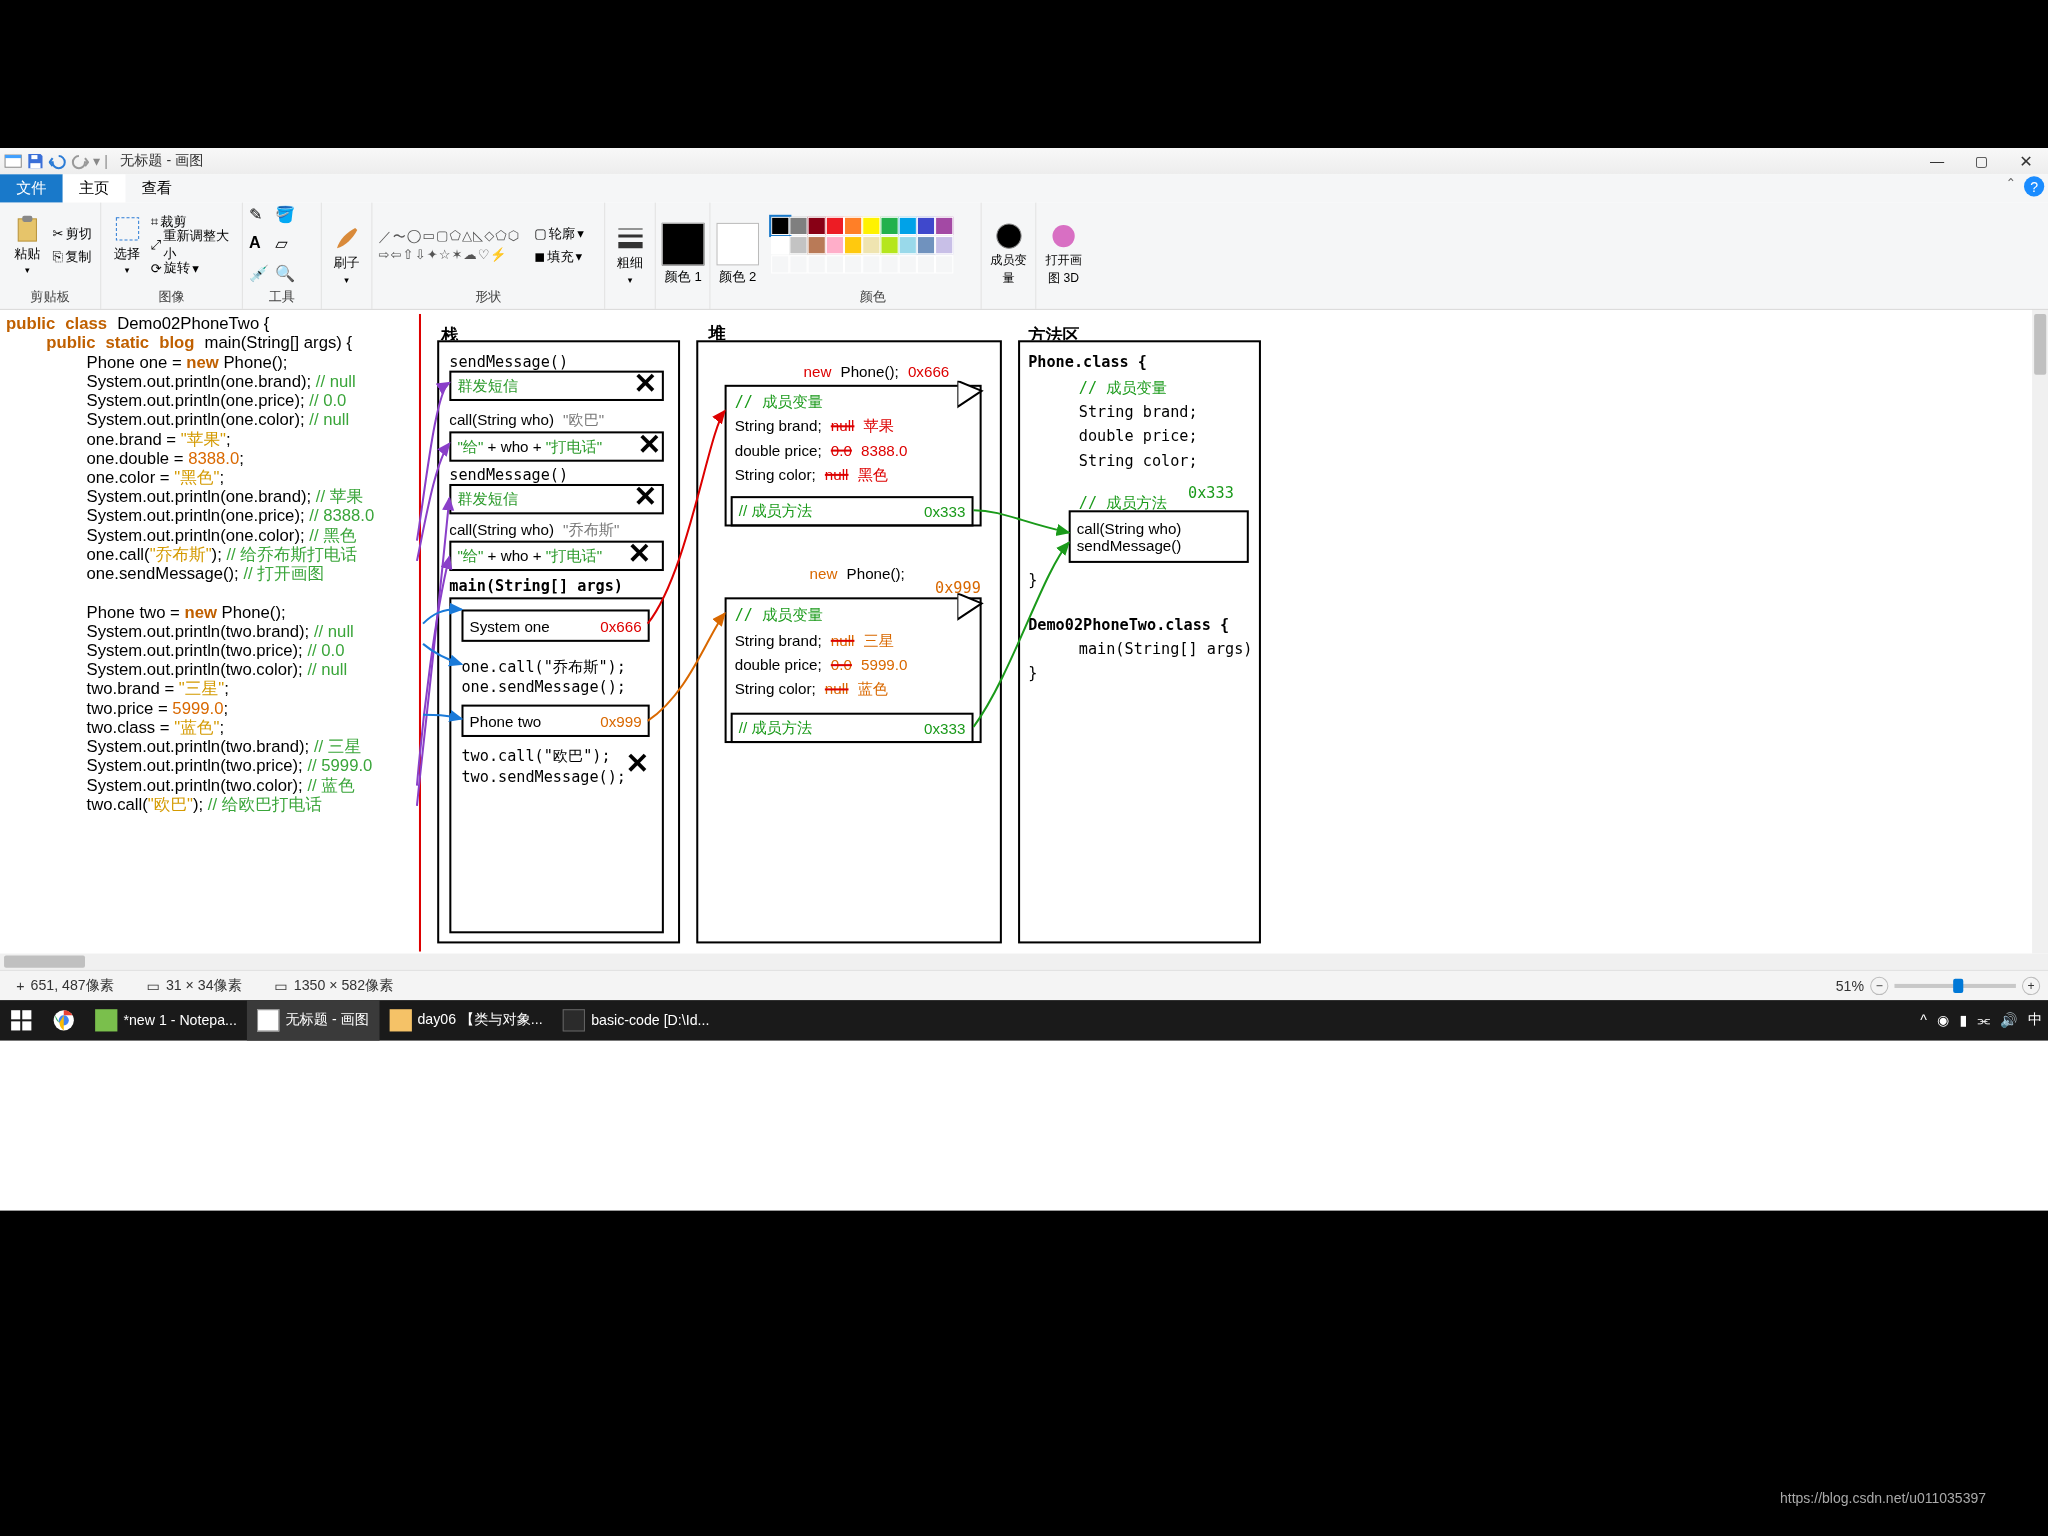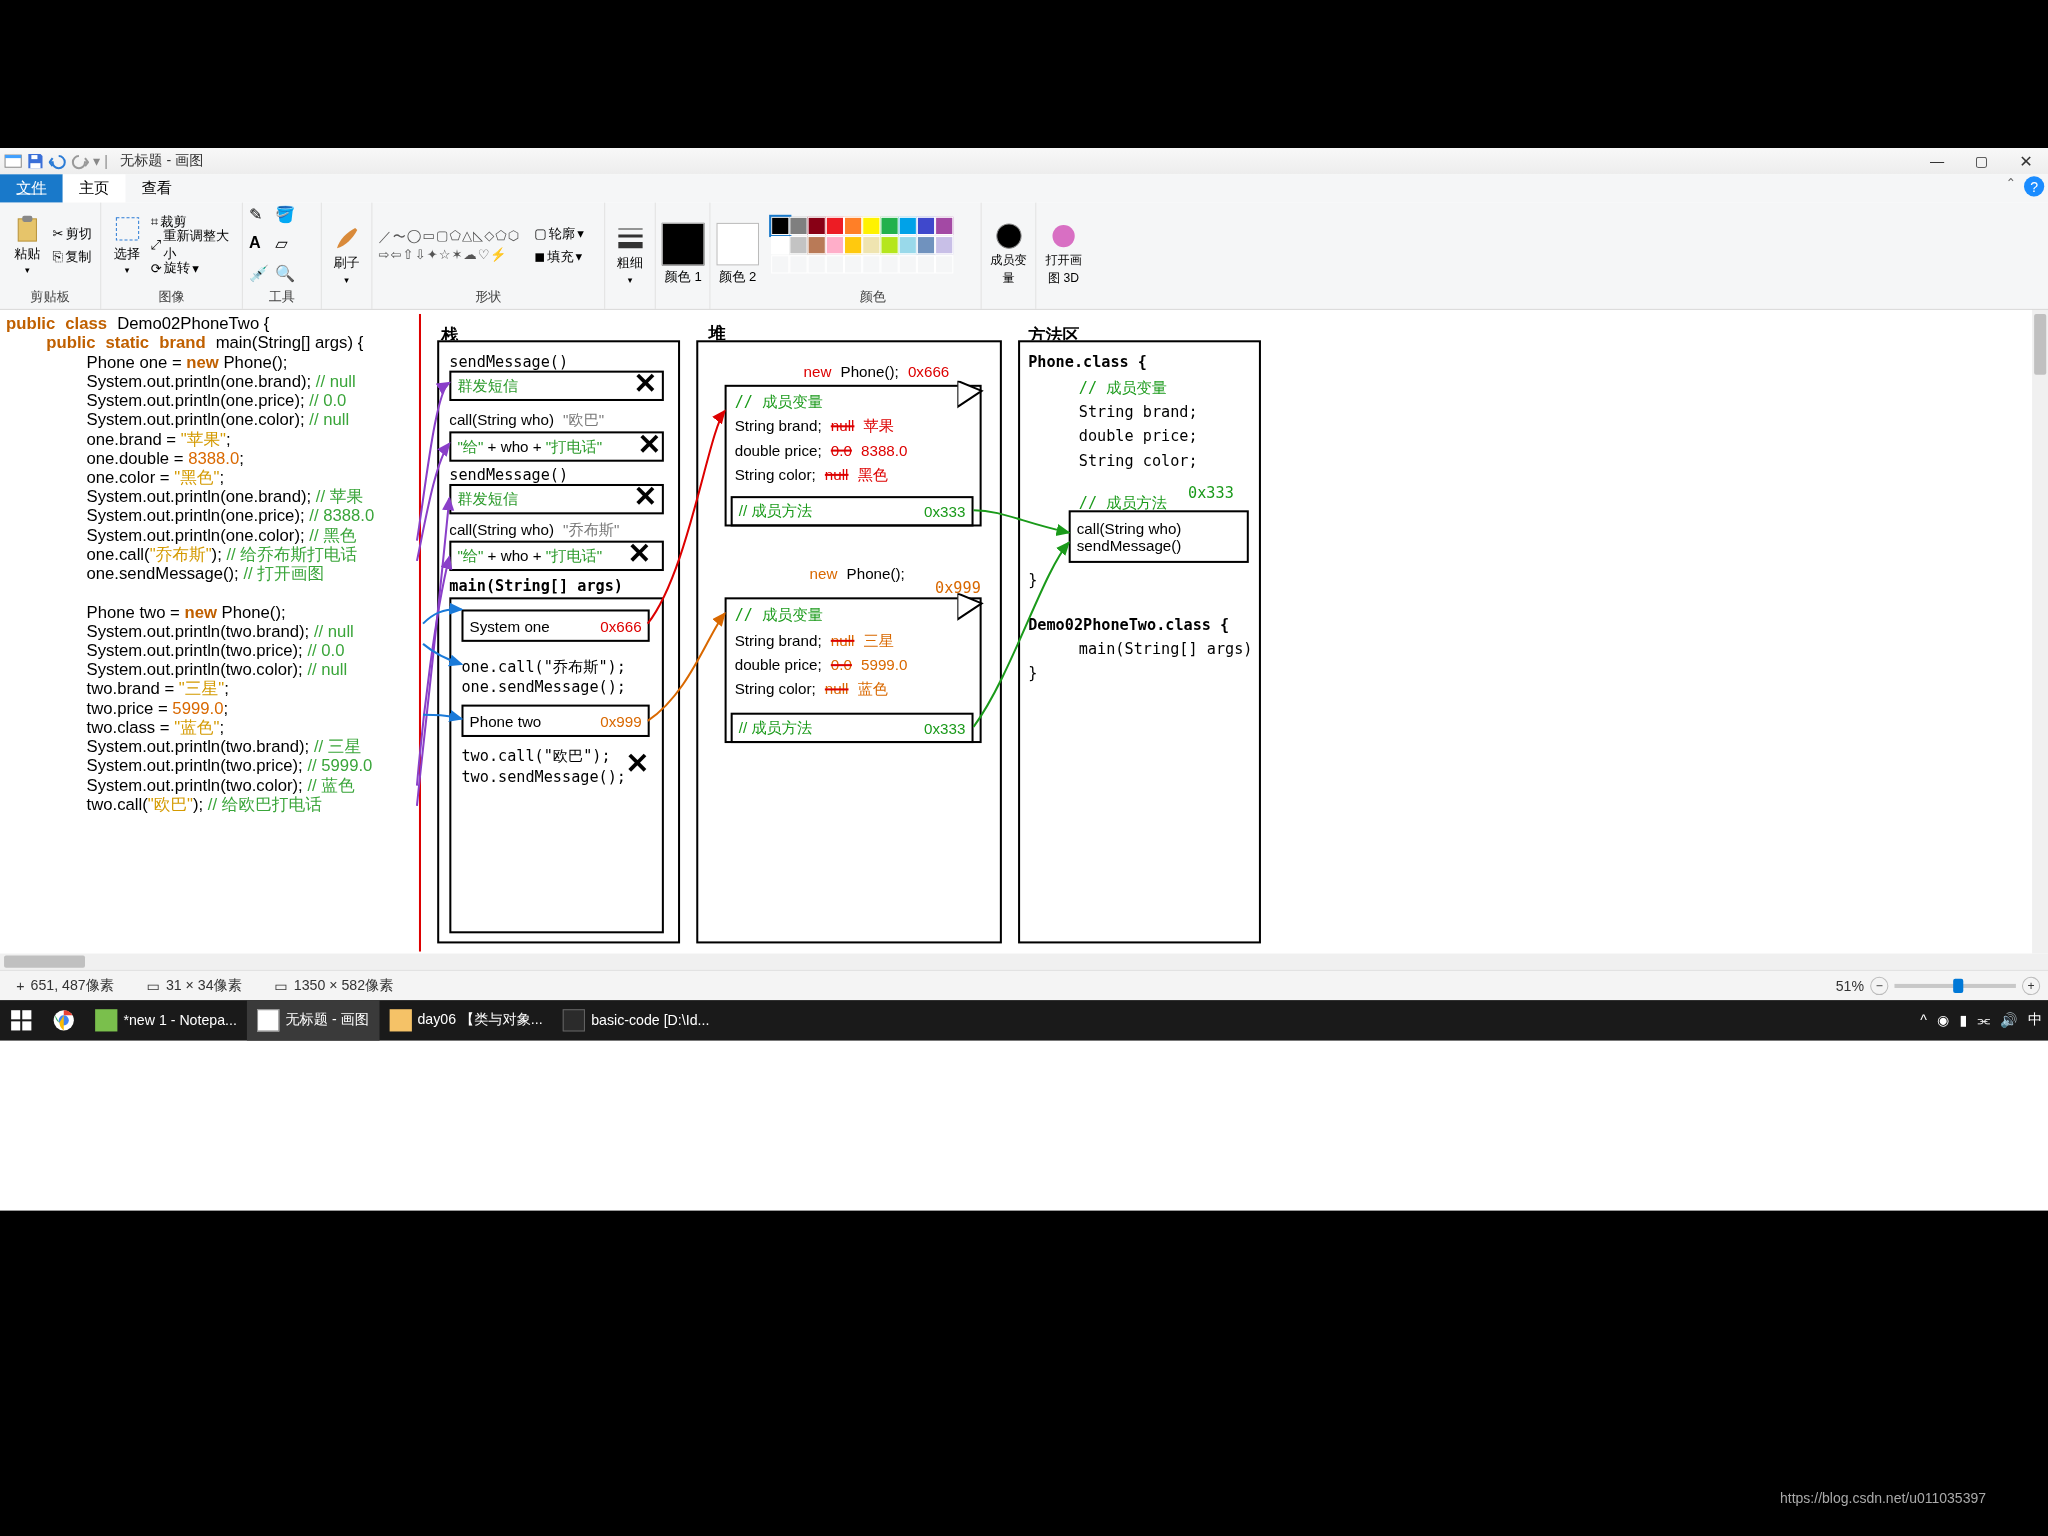--- a/index.html
+++ b/index.html
@@ -12,21 +12,21 @@
 .qat { display: flex; align-items: center; gap: 4px; padding: 0 4px; }
 .qat-ico { width: 18px; height: 18px; display: inline-block; }
 .title-text { margin-left: 8px; }
 .titlebar-right { position: absolute; right: 0; top: 0; display: flex; }
 .sysbtn { width: 44px; height: 26px; display: flex; align-items: center; justify-content: center; font-size: 14px; color: #333; }
 .sysbtn.close { font-size: 16px; }
 
 
 .tabs { position: absolute; left: 0; top: 26px; width: 100%; height: 28px; background: #f5f6f7; display: flex; }
 .tab { padding: 4px 16px; font-size: 15px; cursor: default; }
-.tab.file { background: #1979ca; color: #fff; text-decoration: underline; }
+.tab.file { background: #1979ca; color: #fff; }
 .tab.active { background: #fff; }
 .tabs-right { position: absolute; right: 4px; top: 2px; display: flex; gap: 8px; }
 .help-circle { width: 20px; height: 20px; border-radius: 50%; background: #1a8cff; color: #fff; display: flex; align-items: center; justify-content: center; font-size: 14px; }
 
 
 .ribbon { position: absolute; left: 0; top: 54px; width: 100%; height: 106px; background: #f5f6f7; border-bottom: 1px solid #d6d6d6; display: flex; }
 .group { border-right: 1px solid #e2e2e2; padding: 0 6px; display: flex; flex-direction: column; height: 100%; }
 .group-body { flex: 1; display: flex; align-items: center; gap: 4px; }
 .group-label { text-align: center; font-size: 13px; color: #444; padding-bottom: 3px; }
 .bigbtn { display: flex; flex-direction: column; align-items: center; font-size: 13px; gap: 2px; width: 42px; }
@@ -341,21 +341,21 @@
         </div>
       <div class="group-label"></div>
     </div>
   </div>
 
   <div class="canvas-area">
 
     <div class="red-vline"></div>
 
     <div class="code"><span class="kw">public</span> <span class="kw">class</span> <span>Demo02PhoneTwo {</span>
-    <span class="kw">public</span> <span class="kw">static</span> <span class="kw">brand</span> <span>main(String[] args) {</span>
+    <span class="kw">public</span> <span class="kw">static</span> <span class="kw">blog</span> <span>main(String[] args) {</span>
         <span>Phone one = </span><span class="kw">new</span><span> Phone();</span>
         <span>System.out.println(one.brand); </span><span class="cmt">// null</span>
         <span>System.out.println(one.price); </span><span class="cmt">// 0.0</span>
         <span>System.out.println(one.color); </span><span class="cmt">// null</span>
         <span>one.brand = </span><span class="str">"苹果"</span><span>;</span>
         <span>one.double = </span><span class="num">8388.0</span><span>;</span>
         <span>one.color = </span><span class="str">"黑色"</span><span>;</span>
         <span>System.out.println(one.brand); </span><span class="cmt">// 苹果</span>
         <span>System.out.println(one.price); </span><span class="cmt">// 8388.0</span>
         <span>System.out.println(one.color); </span><span class="cmt">// 黑色</span>

